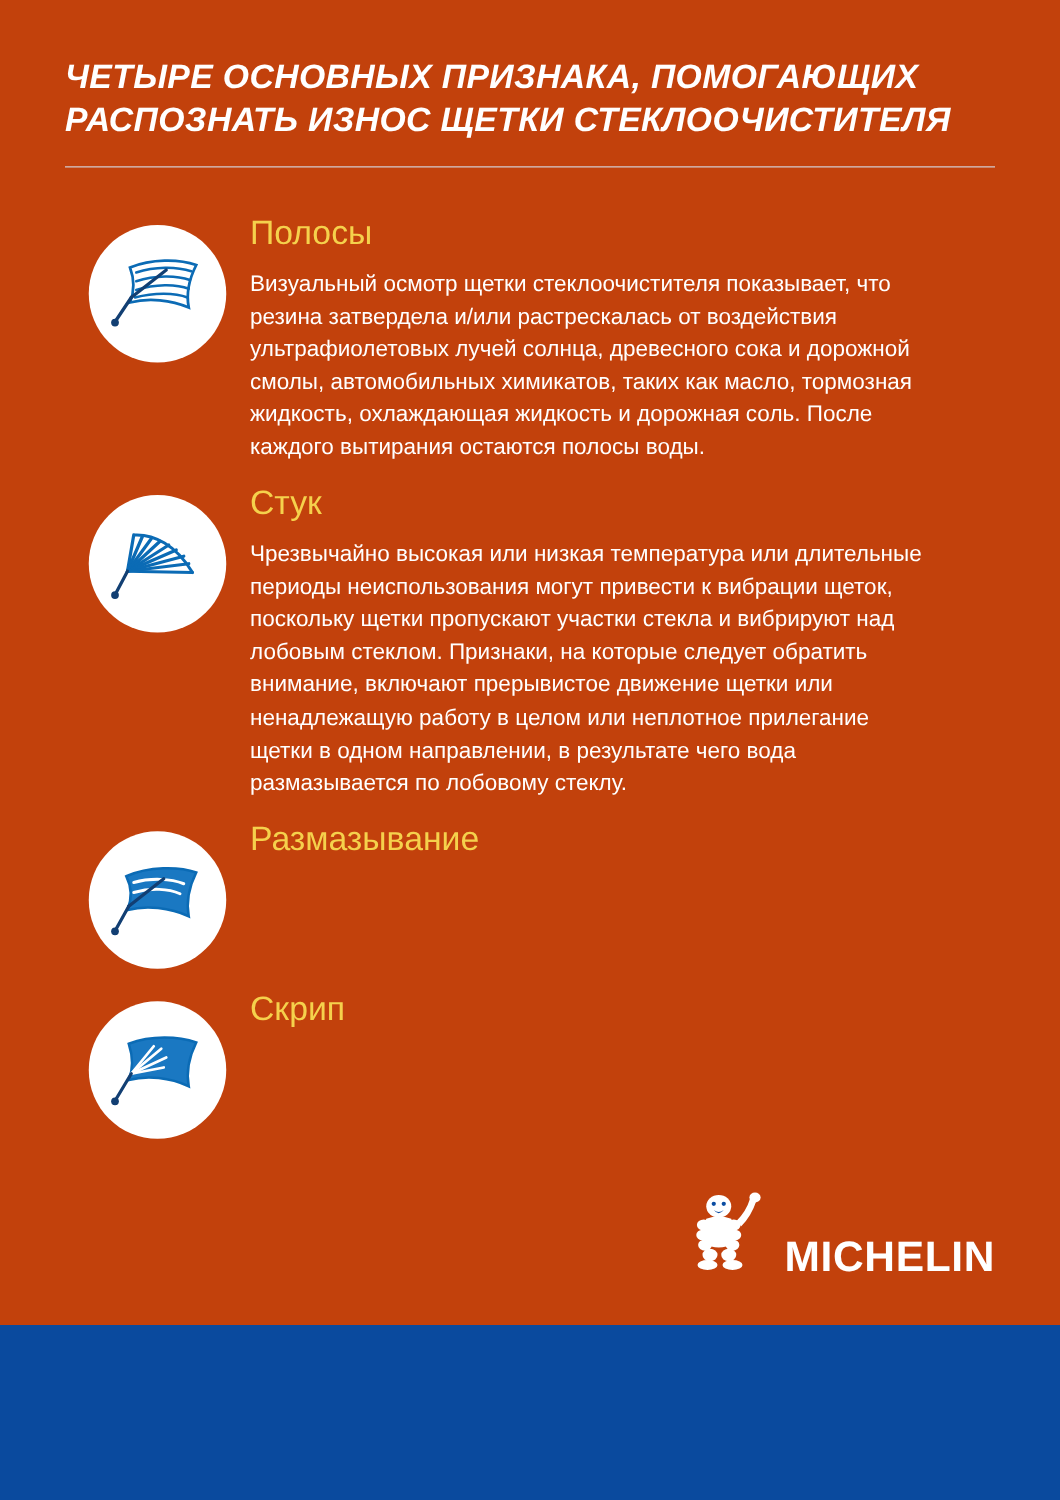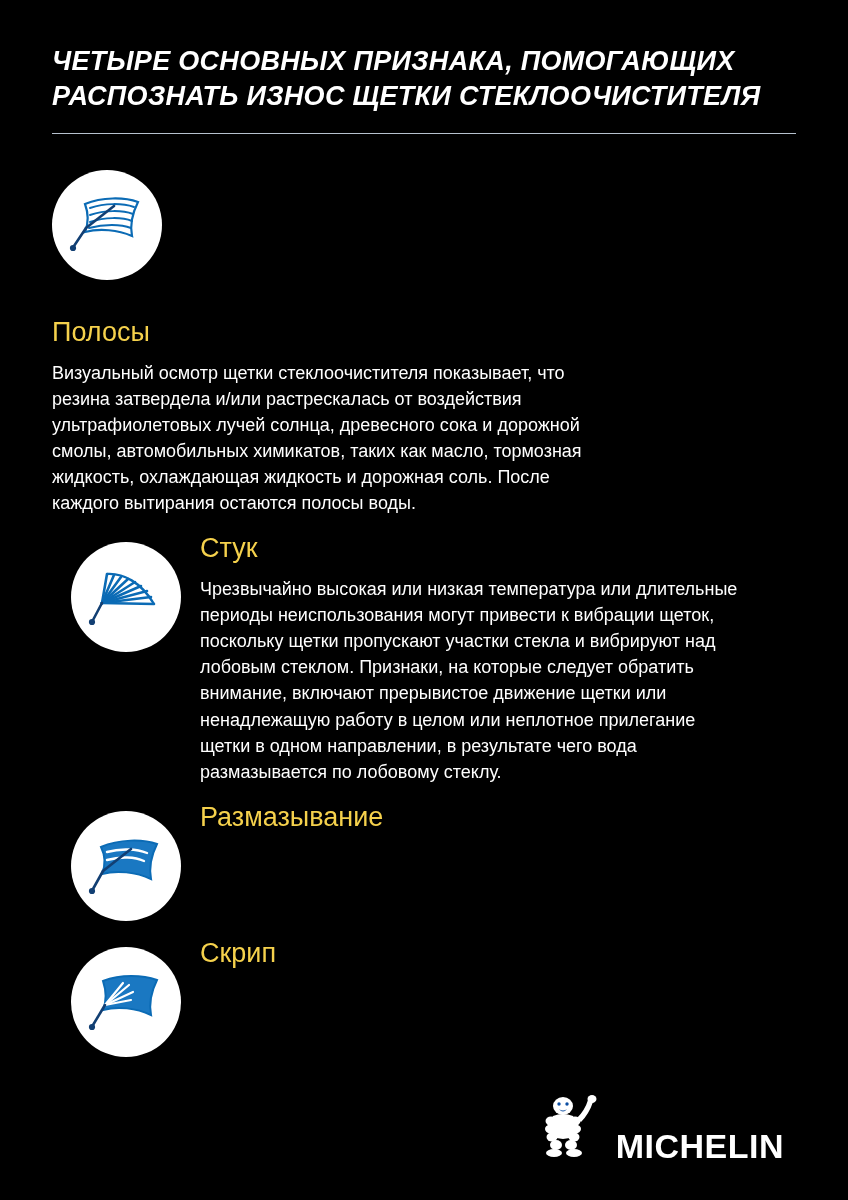--- a/index.html
+++ b/index.html
@@ -9,22 +9,22 @@
   body {
     width: 848px;
     height: 1200px;
     background: #0a4a9e;
     font-family: "Liberation Sans", sans-serif;
     overflow: hidden;
   }
   .page {
     position: relative;
     width: 848px;
-    height: 1200px;
-    background: #000000;
+    height: 1060px;
+    background: #c2410c;
     box-sizing: border-box;
   }
   
   .header {
     padding: 44px 52px 0 52px;
   }
   .header h1 {
     margin: 0;
     color: #ffffff;
     font-size: 27px;
@@ -80,30 +80,30 @@
     font-weight: normal;
   }
   .sec-body {
     color: #ffffff;
     font-size: 18px;
     line-height: 1.45;
     margin: 0;
     max-width: 545px;
   }
   
-  .section-1 { margin-top: 2px; flex-direction: column; }
+  .section-1 { margin-top: 12px; }
   .section-2 { margin-top: 12px; }
   .section-3 { }
   .section-4 { margin-top: 16px; }
 
   
   .footer {
     position: absolute;
     left: 0;
-    right: 12px;
+    right: 0;
     bottom: 34px;
     display: flex;
     justify-content: flex-end;
     align-items: flex-end;
     padding-right: 52px;
   }
   .logo-wrap {
     display: flex;
     align-items: flex-end;
     gap: 8px;

